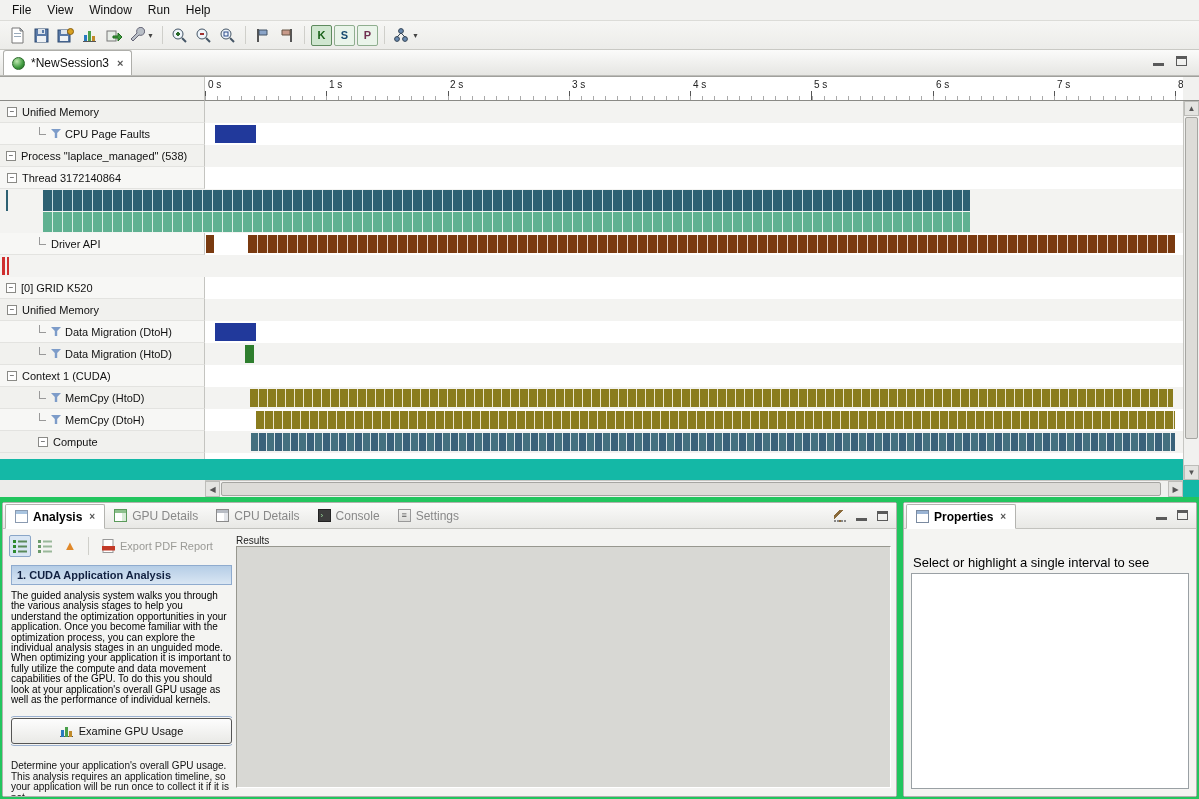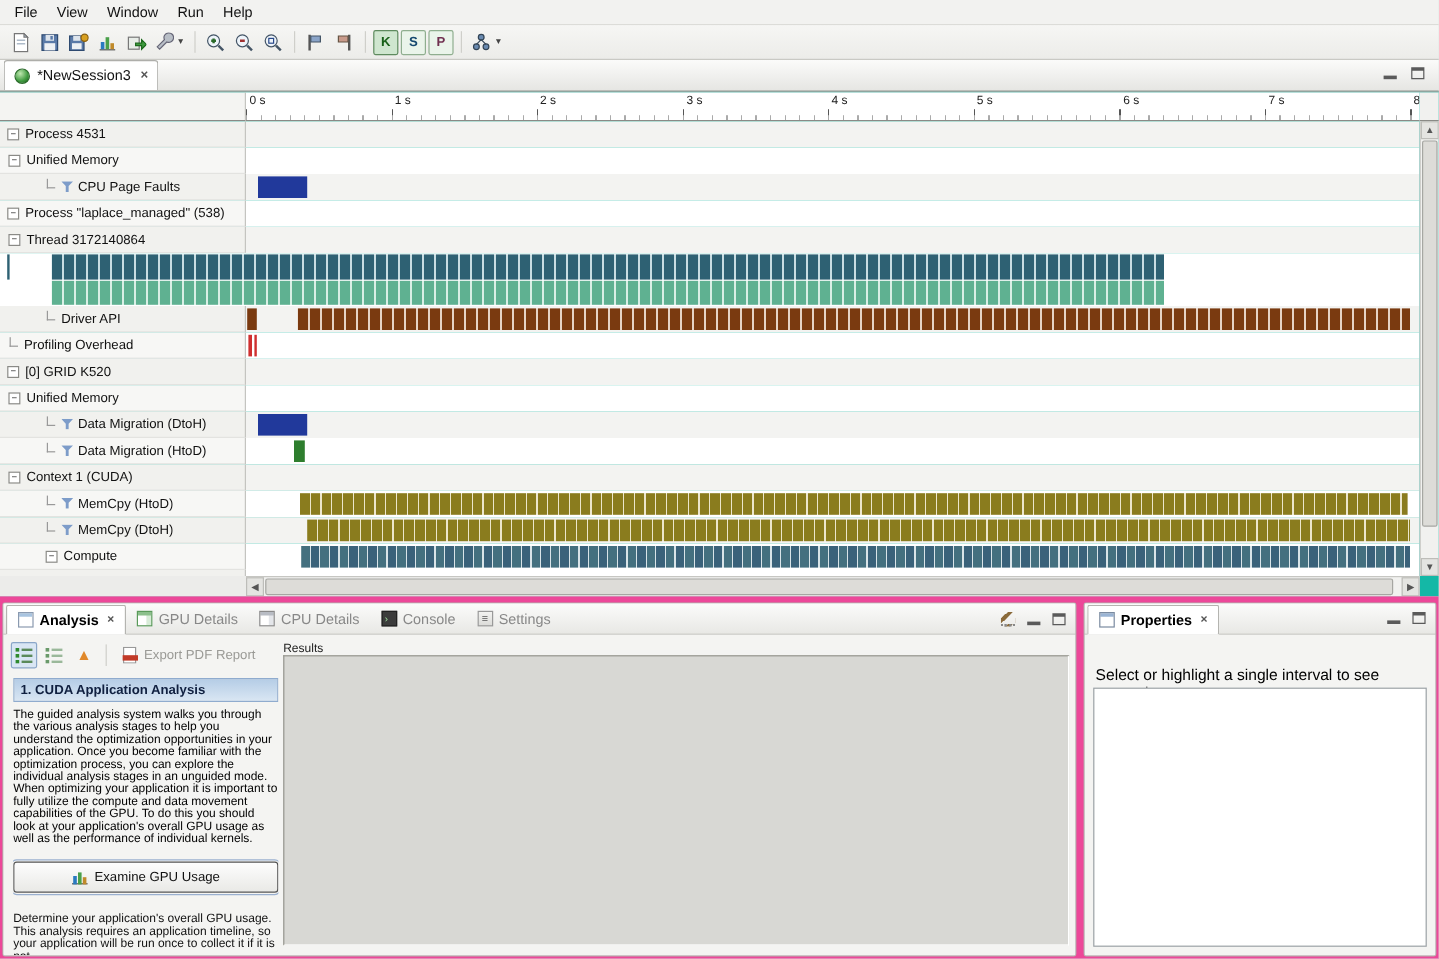--- a/index.html
+++ b/index.html
@@ -81,21 +81,21 @@
   .vscroll .arrow.down{bottom:0;}
   .vthumb{position:absolute;left:1px;right:1px;top:16px;height:322px;background:#dddcd8;border:1px solid #a6a6a2;border-radius:2px;}
   .hscroll{position:absolute;left:205px;right:16px;bottom:0;height:17px;background:#f1f1ef;border-top:1px solid #c6c6c2;}
   .hscroll .arrow{position:absolute;top:0;width:15px;height:100%;display:flex;align-items:center;justify-content:center;font-size:8px;color:#555;background:#e4e4e1;border:1px solid #bdbdb9;}
   .hscroll .arrow.left{left:0;}
   .hscroll .arrow.right{right:0;}
   .hthumb{position:absolute;top:1px;bottom:1px;left:16px;right:22px;background:#dddcd8;border:1px solid #a6a6a2;border-radius:2px;}
   .hcorner-left{position:absolute;left:0;bottom:0;width:205px;height:17px;background:#ececea;}
 
   
-  .bottom{position:absolute;top:497px;left:0;right:0;bottom:0;background:#ec4899;}
+  .bottom{position:absolute;top:497px;left:0;right:0;bottom:0;background:#22c55e;}
   .panel{position:absolute;border:1px solid #b2b2ae;background:#f4f4f2;border-radius:2px;}
   .analysis-panel{left:2px;top:5px;width:895px;bottom:2px;}
   .props-panel{left:903px;top:5px;right:2px;bottom:2px;}
 
   .view-tabbar{height:26px;display:flex;align-items:flex-end;background:linear-gradient(#fbfbfa,#e8e8e5);border-bottom:1px solid #c2c2be;position:relative;}
   .vtab{display:flex;align-items:center;gap:5px;padding:0 9px;height:25px;font-size:12px;color:#888;}
   .vtab.active{background:#fff;border:1px solid #b4b4b0;border-bottom:1px solid #fff;border-radius:2px 2px 0 0;color:#000;font-weight:bold;margin-bottom:-1px;margin-left:2px;}
   .vtab .tab-close{font-size:10px;}
   .tab-winbtns{position:absolute;right:8px;top:7px;display:flex;gap:10px;align-items:center;}
   .icon13{width:13px;height:13px;flex:none;}
@@ -276,27 +276,20 @@
       <span class="tick-label" style="left:488px">4 s</span>
       <span class="tick-label" style="left:609px">5 s</span>
       <span class="tick-label" style="left:731px">6 s</span>
       <span class="tick-label" style="left:852px">7 s</span>
       <span class="tick-label" style="left:973px">8 s</span>
     </div>
     <div class="ruler-corner-right"></div>
 
     <div class="rows">
       <div class="trow">
-        <div class="tree-cell ind0">
-            <span class="twisty"></span>
-            <span class="lbl">Process 4531</span>
-          </div>
-        <div class="canvas-cell"></div>
-      </div>
-      <div class="trow">
         <div class="tree-cell ind1">
             <span class="twisty"></span>
             <span class="lbl">Unified Memory</span>
           </div>
         <div class="canvas-cell"></div>
       </div>
       <div class="trow">
         <div class="tree-cell ind2">
             <span class="corner"></span>
             <span class="funnel"></span>
@@ -331,24 +324,20 @@
         <div class="tree-cell ind2">
             <span class="corner"></span>
             <span class="lbl">Driver API</span>
           </div>
         <div class="canvas-cell">
             <div class="bar solid-brown lane0" style="left: 0.6px; width: 8.5px;"></div>
             <div class="bar dense-brown lane0" style="left: 42.5px; width: 927.9px;"></div>
           </div>
       </div>
       <div class="trow">
-        <div class="tree-cell ind1">
-            <span class="corner"></span>
-            <span class="lbl">Profiling Overhead</span>
-          </div>
         <div class="canvas-cell">
             <div class="bar solid-red lane0" style="left: 2.4px; width: 2.4px;"></div>
             <div class="bar solid-red lane0" style="left: 6.7px; width: 2.4px;"></div>
           </div>
       </div>
       <div class="trow">
         <div class="tree-cell ind0">
             <span class="twisty"></span>
             <span class="lbl">[0] GRID K520</span>
           </div>

